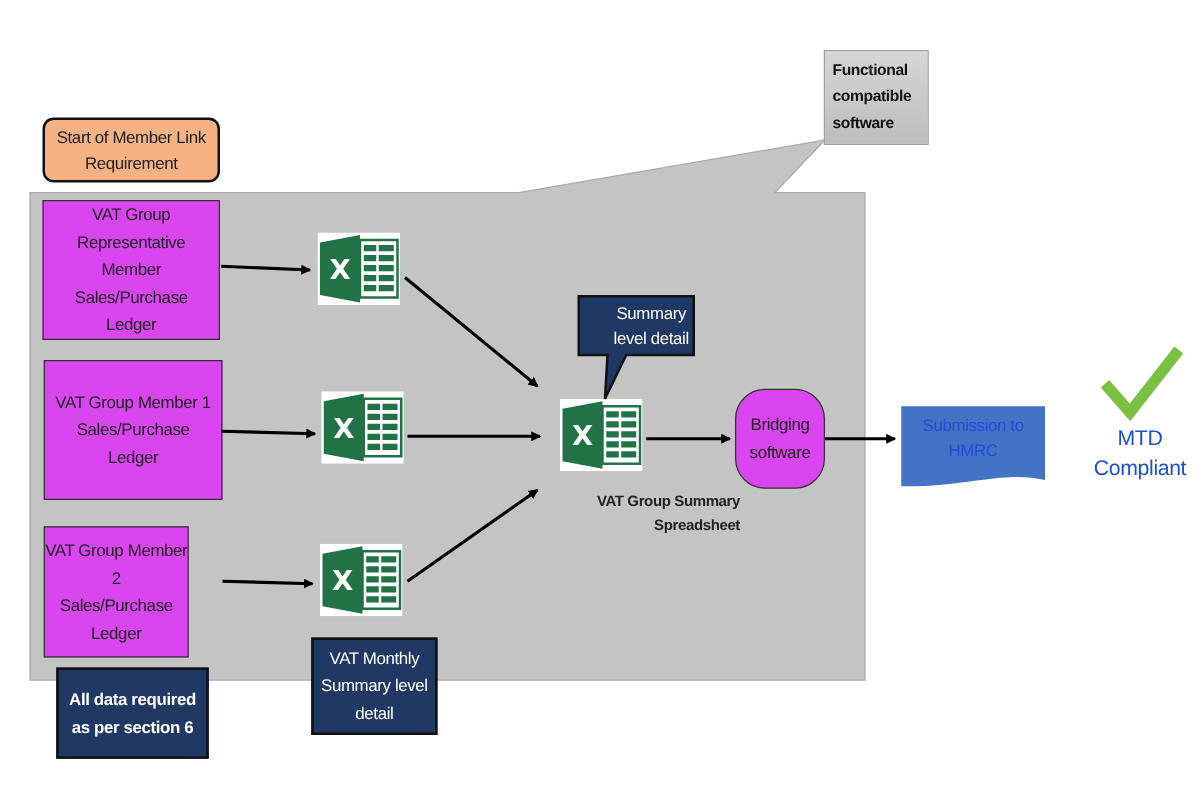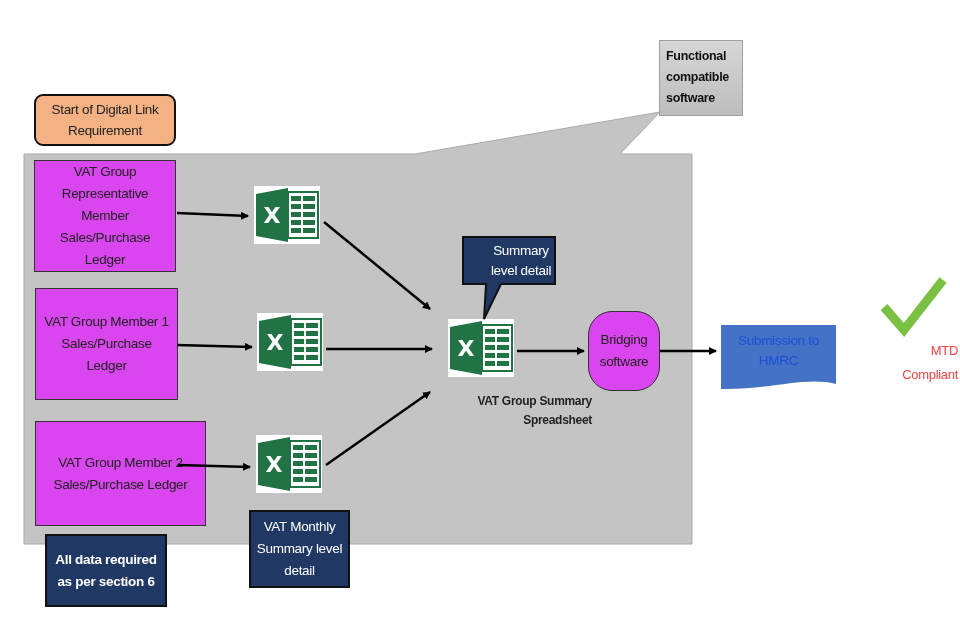--- a/index.html
+++ b/index.html
@@ -21,37 +21,37 @@
   <polygon points="24,154 415,154 660,112 620,154 692,154 692,544 24,544" fill="#c4c4c4" stroke="#aaa" stroke-width="1"></polygon>
 </svg>
 
 <div class="abs" style="left:659px;top:40px;width:84px;height:76px;background:linear-gradient(#d6d6d6,#bdbdbd);border:1px solid #a0a0a0;box-sizing:border-box;padding:5px 6px;">
   <div class="txt" style="white-space:pre-line;text-align:left;font-weight:bold;font-size:12.5px;line-height:21px;color:#111;">Functional
 compatible
 software</div>
 </div>
 
 <div class="abs" style="left:34px;top:94px;width:142px;height:52px;background:#f4b183;border:2px solid #111;border-radius:9px;box-sizing:border-box;display:flex;align-items:center;justify-content:center;">
-  <span class="txt" style="white-space:pre-line;line-height:21px;">Start of Digital Link
+  <span class="txt" style="white-space:pre-line;line-height:21px;">Start of Member Link
 Requirement</span>
 </div>
 
 <div class="abs box" style="left:34px;top:160px;width:142px;height:112px;">
   <span class="txt" style="white-space:pre-line;">VAT Group
 Representative
 Member
 Sales/Purchase
 Ledger</span>
 </div>
 <div class="abs box" style="left:35px;top:288px;width:143px;height:112px;">
   <span class="txt" style="white-space:pre-line;">VAT Group Member 1
 Sales/Purchase
 Ledger</span>
 </div>
-<div class="abs box" style="left:35px;top:421px;width:171px;height:105px;">
+<div class="abs box" style="left:35px;top:421px;width:116px;height:105px;">
   <span class="txt" style="white-space:pre-line;">VAT Group Member 2
 Sales/Purchase Ledger</span>
 </div>
 
 <svg class="overlay" width="960" height="640">
   <defs>
     <marker id="ah" markerWidth="8" markerHeight="8" refX="7" refY="4" orient="auto" markerUnits="userSpaceOnUse">
       <path d="M0,0 L8,4 L0,8 z" fill="#000"></path>
     </marker>
   </defs>
@@ -158,21 +158,21 @@
   <path d="M721,325 L836,325 L836,384 C805,376 770,390 721,389 Z" fill="#4472c4"></path>
 </svg>
 <div class="abs" style="left:721px;top:328px;width:115px;height:46px;display:flex;align-items:center;justify-content:center;">
   <span class="txt" style="white-space:pre-line;color:#1d4ed8;line-height:20px;">Submission to
 HMRC</span>
 </div>
 
 <svg class="overlay" width="960" height="640">
   <polyline points="884,307 904,330 943,280" fill="none" stroke="#7ac143" stroke-width="9" stroke-linecap="butt" stroke-linejoin="miter"></polyline>
 </svg>
-<div class="abs txt" style="left:866px;top:339px;width:92px;white-space:pre-line;font-size:13px;line-height:24px;color:#ef4444;text-align:right;">MTD
+<div class="abs txt" style="left:866px;top:339px;width:92px;white-space:pre-line;font-size:17px;line-height:24px;color:#1d4ed8;">MTD
 Compliant</div>
 
 <div class="abs navy" style="left:45px;top:534px;width:122px;height:73px;">
   <span class="txt" style="white-space:pre-line;font-weight:bold;">All data required
 as per section 6</span>
 </div>
 <div class="abs navy" style="left:249px;top:510px;width:101px;height:78px;">
   <span class="txt" style="white-space:pre-line;">VAT Monthly
 Summary level
 detail</span>

